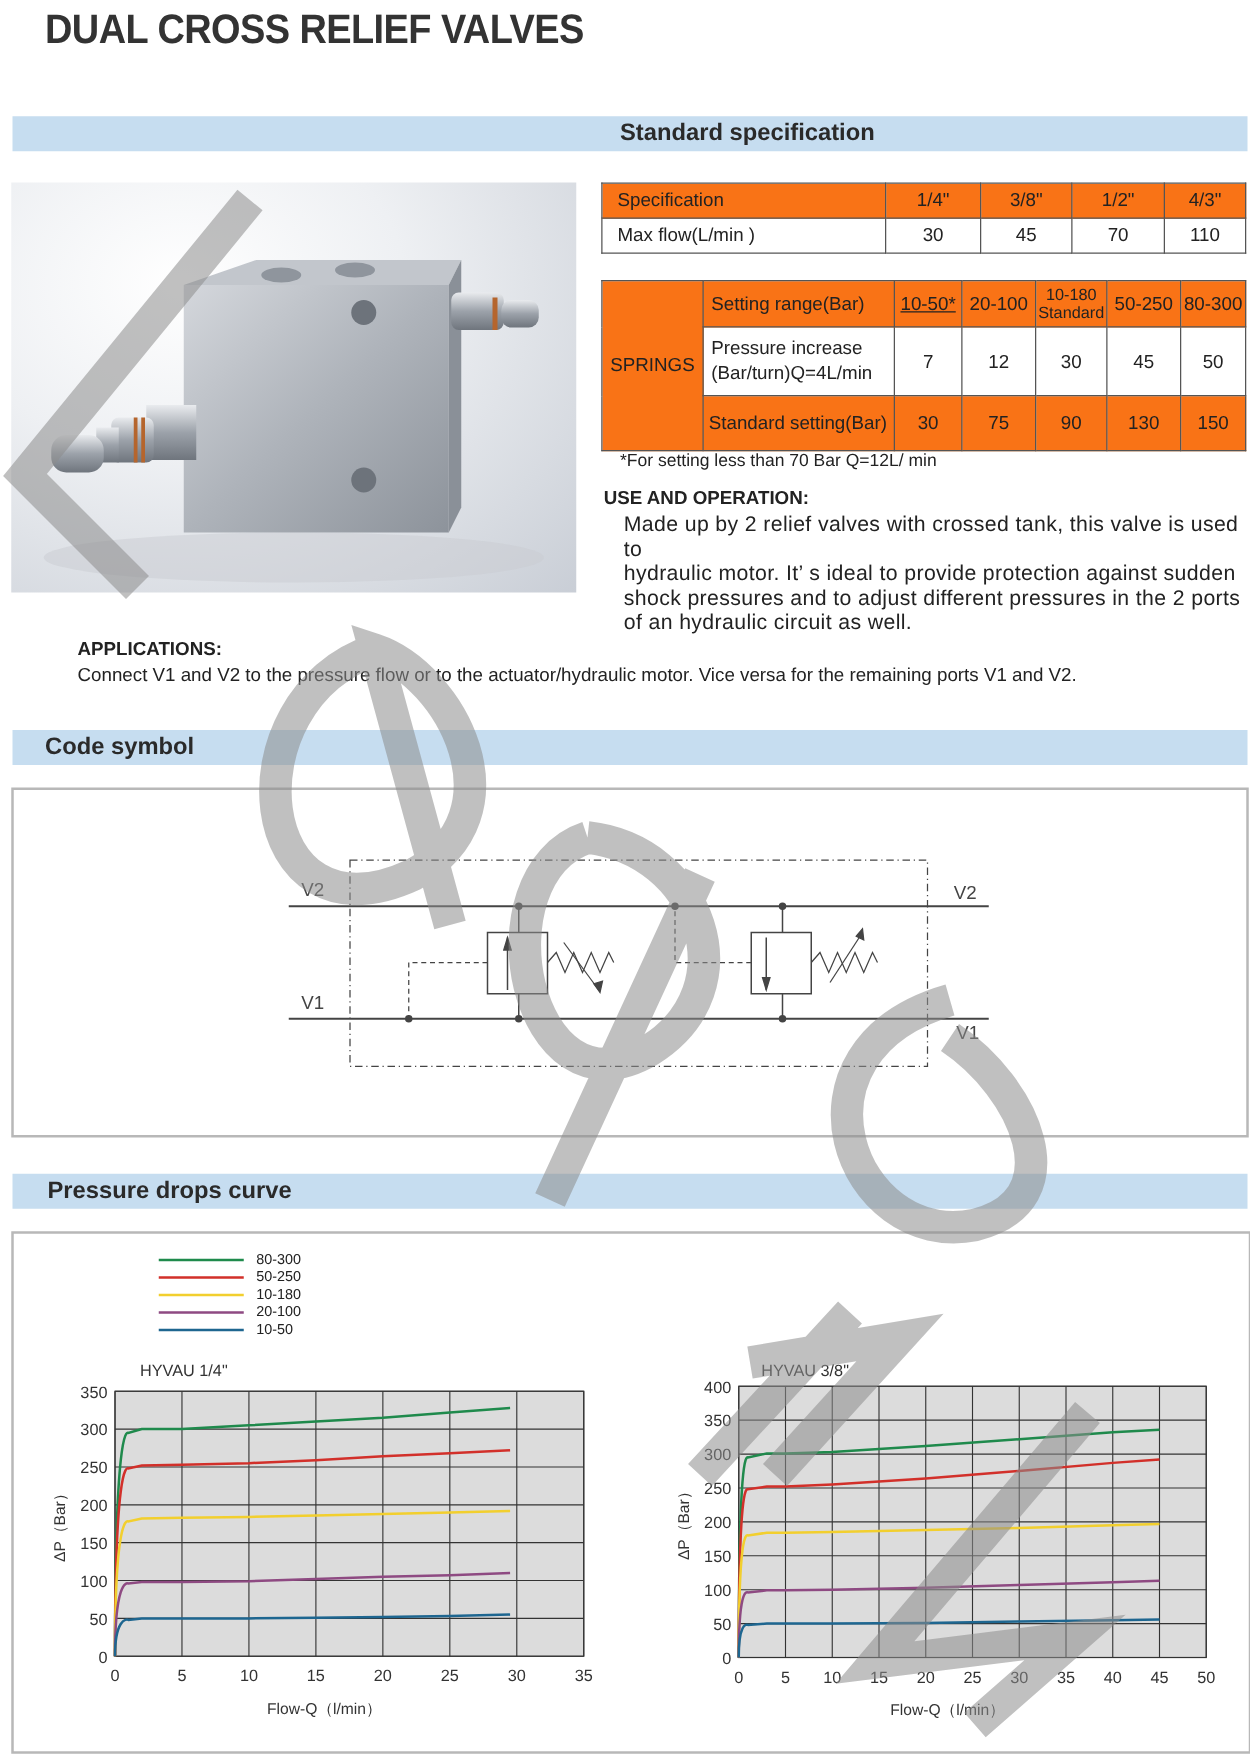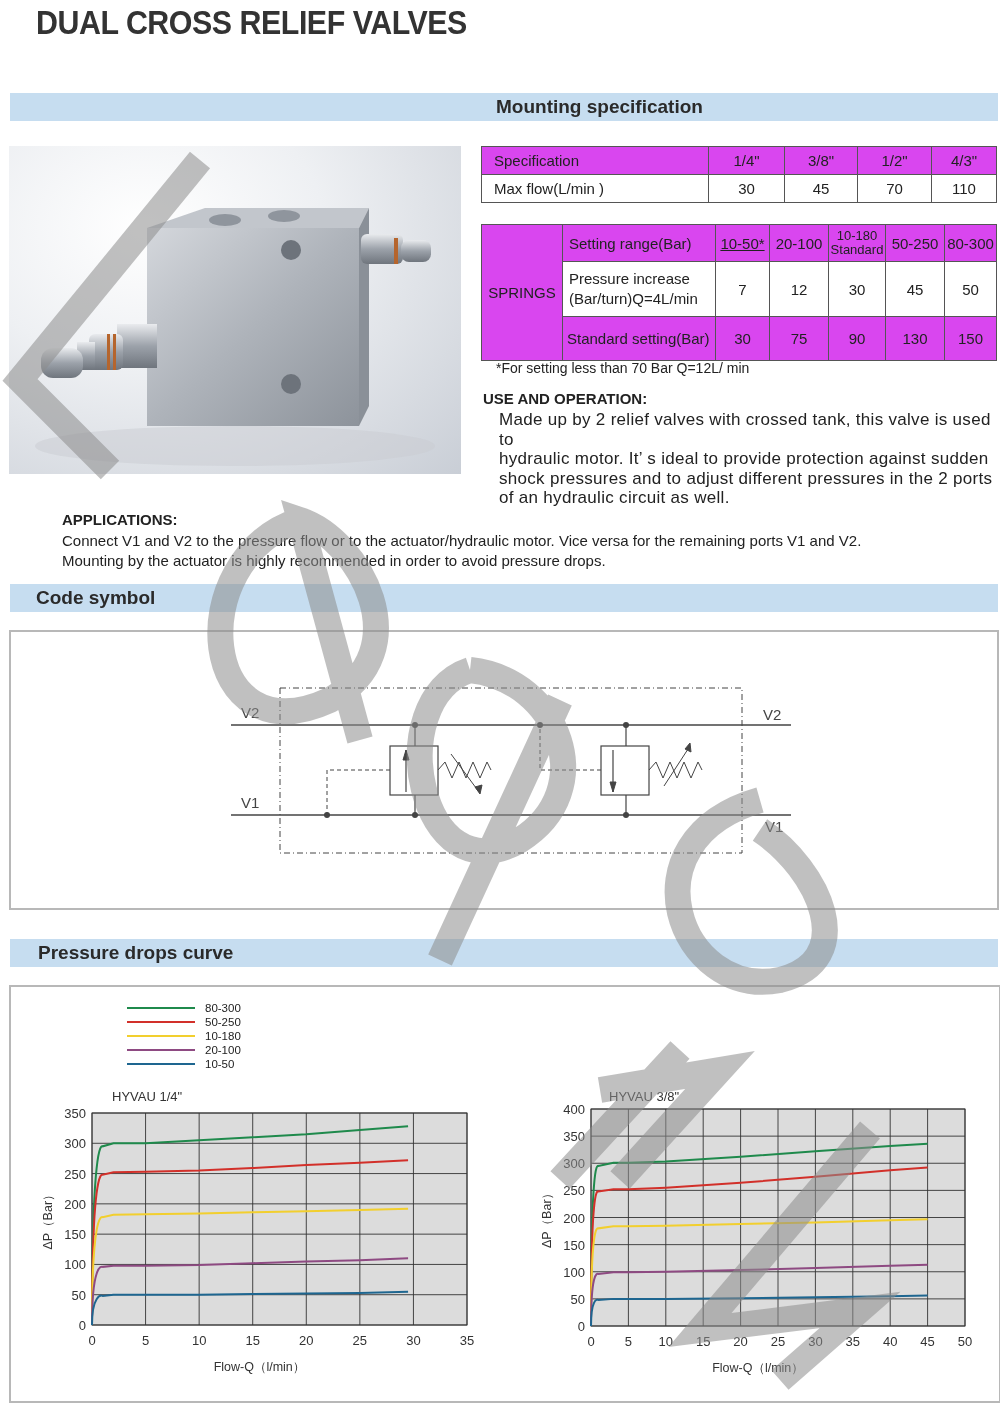--- a/index.html
+++ b/index.html
@@ -4,42 +4,42 @@
 <style>
   html,body{margin:0;padding:0;background:#fff;}
   body{width:1000px;height:1407px;position:relative;overflow:hidden;font-family:"Liberation Sans",sans-serif;color:#222;}
   .abs{position:absolute;}
   .title{left:36px;top:4px;font-size:33px;font-weight:bold;color:#333;letter-spacing:-0.5px;transform:scaleX(0.92);transform-origin:left top;}
   .band{left:10px;width:988px;height:28px;background:#c6ddf0;}
   .band span{position:absolute;top:3px;font-size:19px;font-weight:bold;color:#2a2a2a;}
   .photo{left:9px;top:146px;width:452px;height:328px;background:radial-gradient(ellipse at 30% 25%,#ffffff 0%,#eef0f3 40%,#c9ced6 100%);overflow:hidden;}
   table{border-collapse:collapse;font-size:15px;color:#222;}
   td{border:1px solid #555;text-align:center;padding:0;}
-  .gray{background:#d946ef;}
+  .gray{background:#f97316;}
   .spec td{height:27px;}
   .spr td{}
   .note{left:496px;top:360px;font-size:14px;}
   .use-h{left:483px;top:390px;font-size:15px;font-weight:bold;}
   .use-b{left:483px;top:410px;width:505px;font-size:17px;line-height:19.5px;letter-spacing:0.3px;margin-left:16px;}
   .app-h{left:62px;top:511px;font-size:15px;font-weight:bold;}
   .app-b{left:62px;top:531px;width:930px;font-size:15px;line-height:20px;}
   .boxframe{border:2px solid #b8b8b8;background:#fff;}
   svg text{font-family:"Liberation Sans",sans-serif;}
   .leg{left:127px;top:1001px;}
   .leg-row{display:flex;align-items:center;height:14px;font-size:11.5px;}
   .leg-line{width:68px;height:2px;margin-right:10px;}
   .wm{left:0;top:0;width:1000px;height:1407px;pointer-events:none;}
 </style>
 </head>
 <body>
 
 <div class="abs title">DUAL CROSS RELIEF VALVES</div>
 
 <div class="abs band" style="top:93px;">
-  <span style="left:486px;">Mounting specification</span>
+  <span style="left:486px;">Standard specification</span>
 </div>
 
 <div class="abs photo">
   <svg width="452" height="328" viewBox="0 0 452 328">
     <defs>
       <linearGradient id="metal" x1="0" y1="0" x2="1" y2="1">
         <stop offset="0" stop-color="#d4d7dc"></stop>
           <stop offset="0.5" stop-color="#aeb3ba"></stop>
           <stop offset="1" stop-color="#8d939b"></stop>
       </linearGradient>
@@ -134,21 +134,20 @@
 <div class="abs use-b">
   <div>Made up by 2 relief valves with crossed tank, this valve is used to</div>
   <div>hydraulic motor. It’ s ideal to provide protection against sudden</div>
   <div>shock pressures and to adjust different pressures in the 2 ports</div>
   <div>of an hydraulic circuit as well.</div>
 </div>
 
 <div class="abs app-h">APPLICATIONS:</div>
 <div class="abs app-b">
   <div>Connect V1 and V2 to the pressure flow or to the actuator/hydraulic motor. Vice versa for the remaining ports V1 and V2.</div>
-  <div>Mounting by the actuator is highly recommended in order to avoid pressure drops.</div>
 </div>
 
 <div class="abs band" style="top:584px;">
   <span style="left:26px;">Code symbol</span>
 </div>
 
 <div class="abs boxframe" style="left:9px;top:630px;width:986px;height:276px;">
   <svg width="986" height="276" viewBox="0 0 986 276">
     <g transform="translate(-10,-630)" stroke="#444" fill="none">
 

